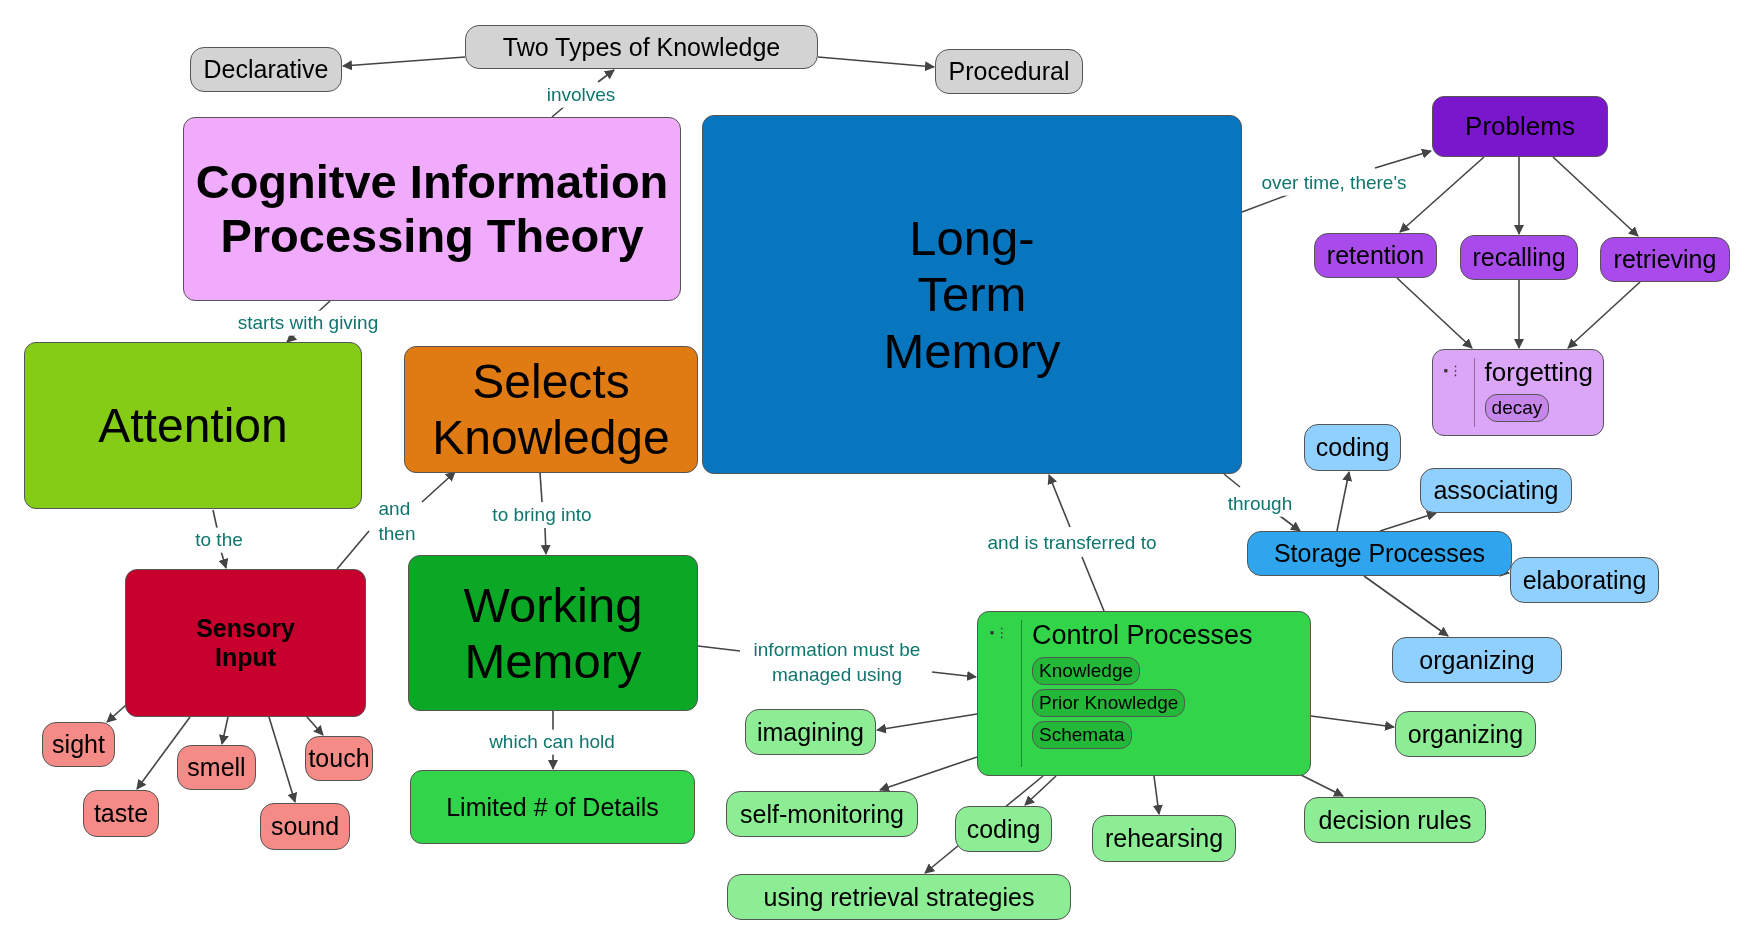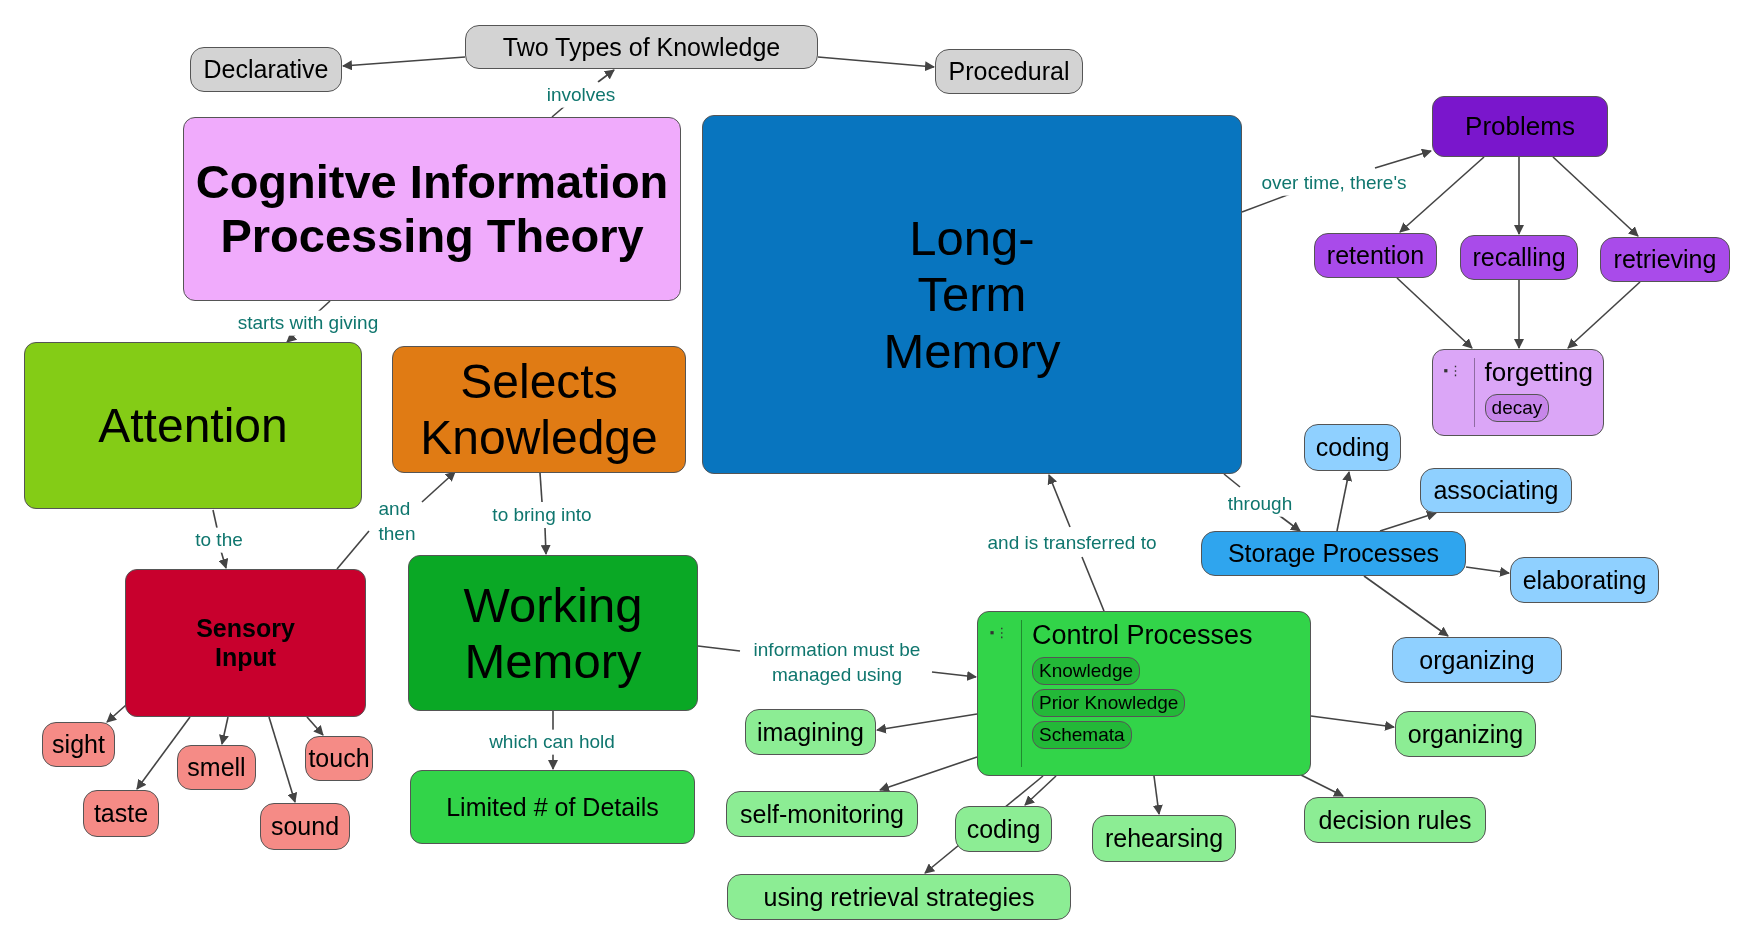--- a/index.html
+++ b/index.html
@@ -142,21 +142,21 @@
     </div>
   <div class="body">
     <div class="title" style="font-size:26px;">forgetting</div>
     <div class="chip p">decay</div>
   </div>
 </div>
 
 <div class="node yellow" style="left:24px;top:342px;width:338px;height:167px;">
     <span>Attention</span>
   </div>
-<div class="node orange" style="left:392px;top:346px;width:294px;height:127px;padding:0 20px;text-align:center;">
+<div class="node orange" style="left:404px;top:346px;width:294px;height:127px;padding:0 20px;text-align:center;">
     <span>Selects Knowledge</span>
   </div>
 <div class="node red" style="left:125px;top:569px;width:241px;height:148px;padding:0 60px;">
     <span>Sensory Input</span>
   </div>
 <div class="node green-big" style="left:408px;top:555px;width:290px;height:156px;padding:0 30px;">
     <span>Working Memory</span>
   </div>
 <div class="node green-mid" style="left:410px;top:770px;width:285px;height:74px;">
     <span>Limited # of Details</span>
@@ -177,21 +177,21 @@
 <div class="node salmon small" style="left:260px;top:803px;width:90px;height:47px;">
     <span>sound</span>
   </div>
 
 <div class="node sky small" style="left:1304px;top:424px;width:97px;height:47px;">
     <span>coding</span>
   </div>
 <div class="node sky small" style="left:1420px;top:468px;width:152px;height:45px;">
     <span>associating</span>
   </div>
-<div class="node sky-dark small" style="left:1201px;top:531px;width:265px;height:45px;">
+<div class="node sky-dark small" style="left:1247px;top:531px;width:265px;height:45px;">
     <span>Storage Processes</span>
   </div>
 <div class="node sky small" style="left:1510px;top:557px;width:149px;height:46px;">
     <span>elaborating</span>
   </div>
 <div class="node sky small" style="left:1392px;top:637px;width:170px;height:46px;">
     <span>organizing</span>
   </div>
 
 <div class="node green-mid compound" style="left:977px;top:611px;width:334px;height:165px;">

